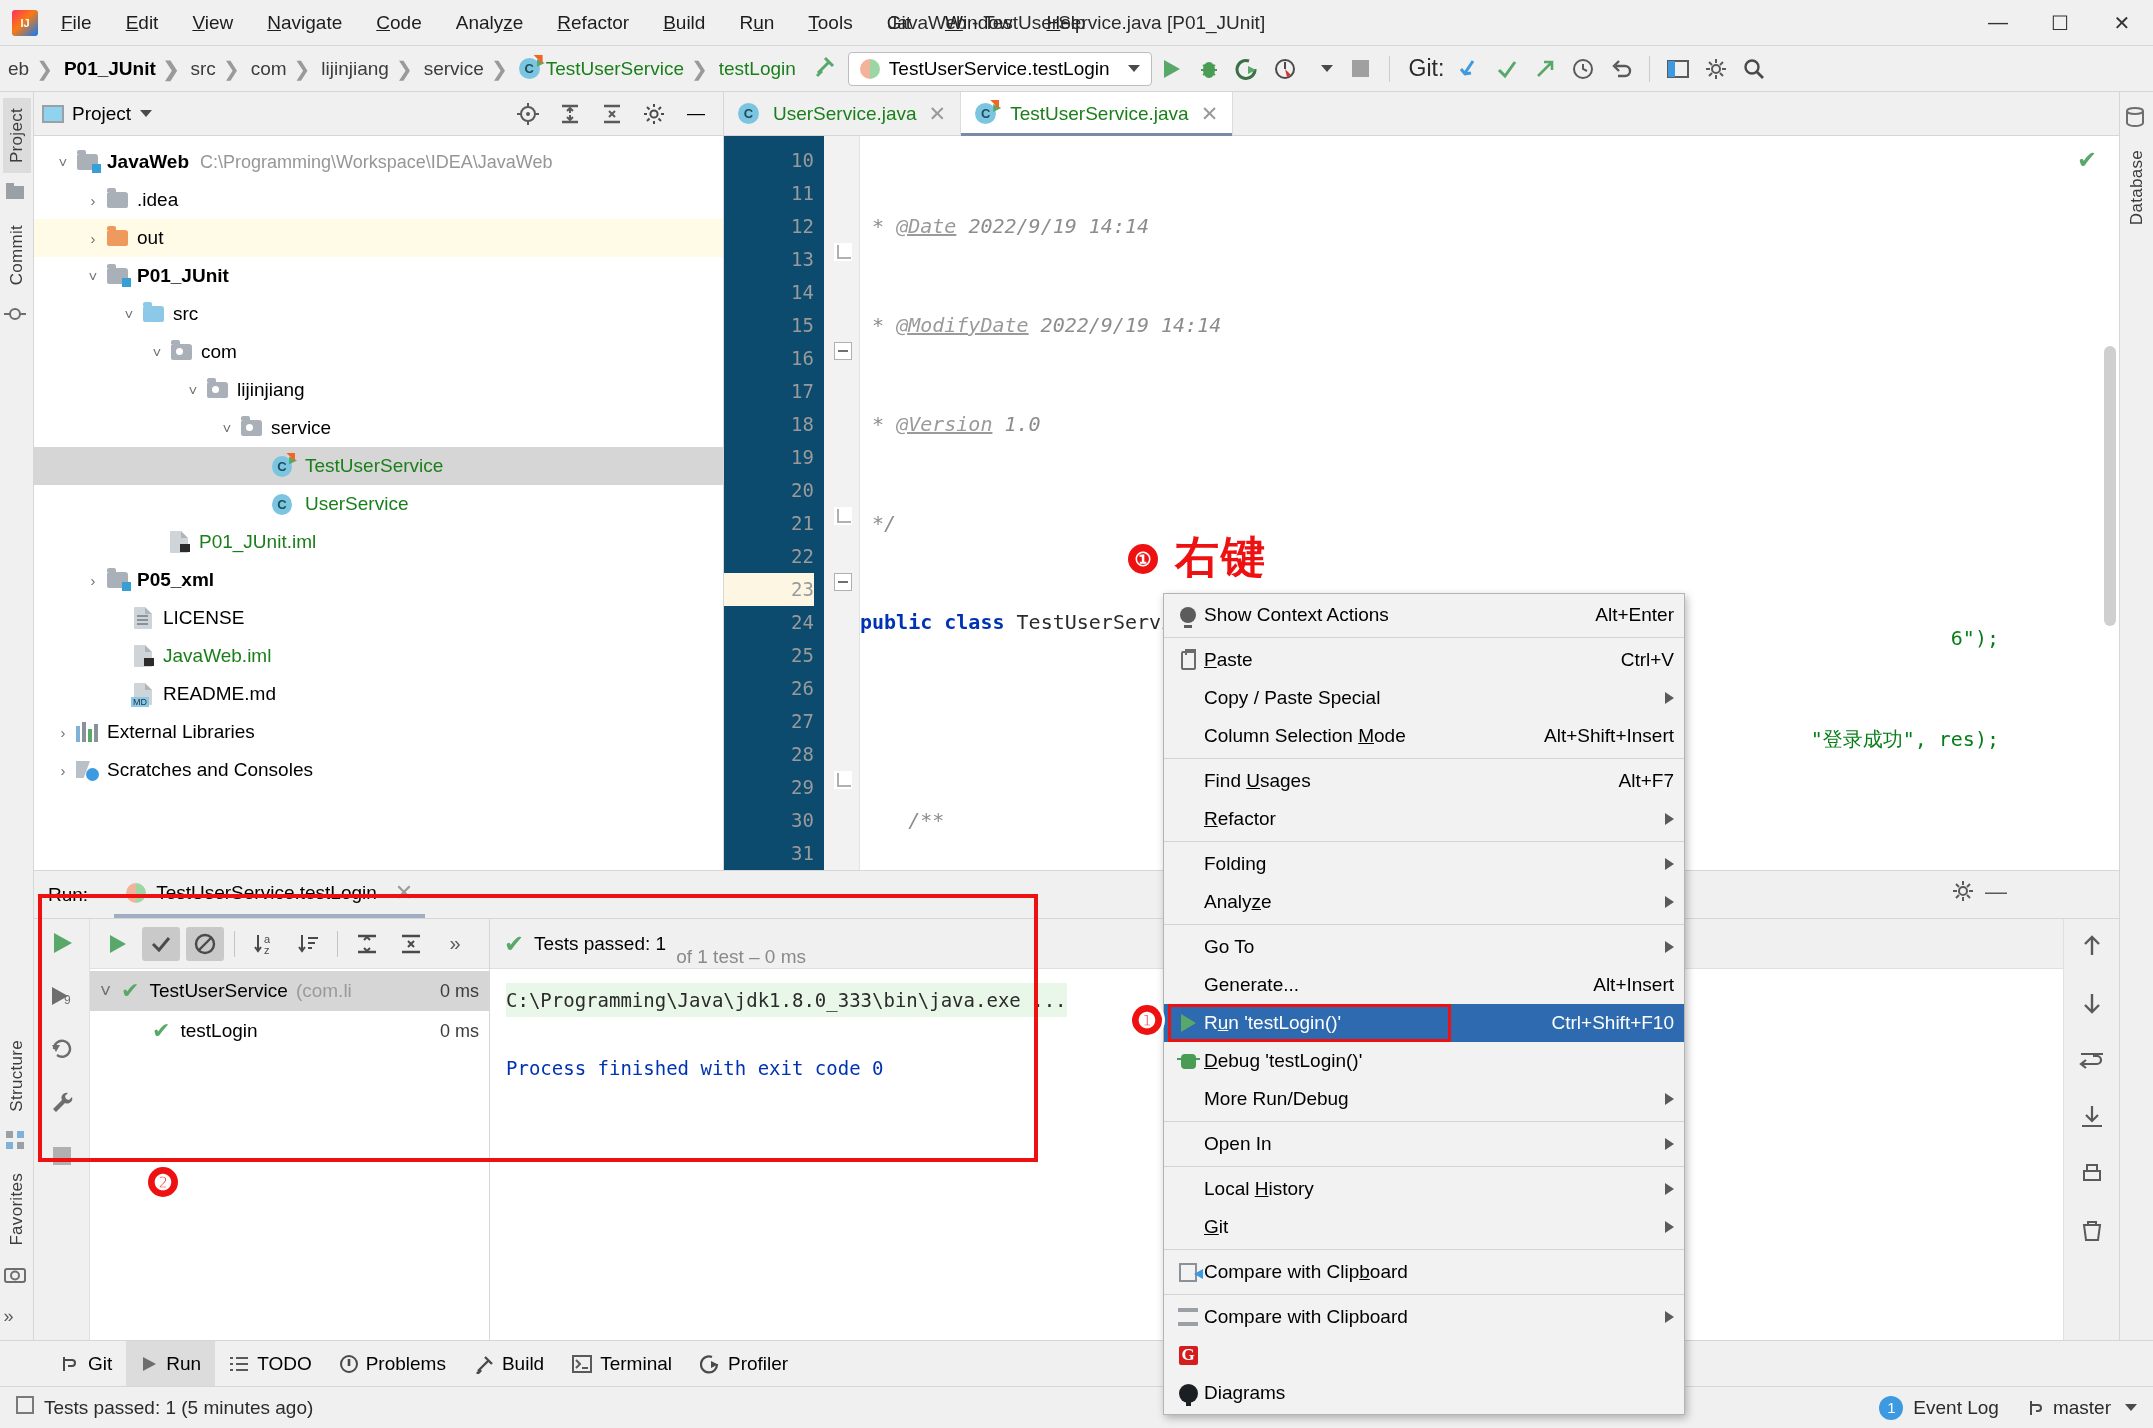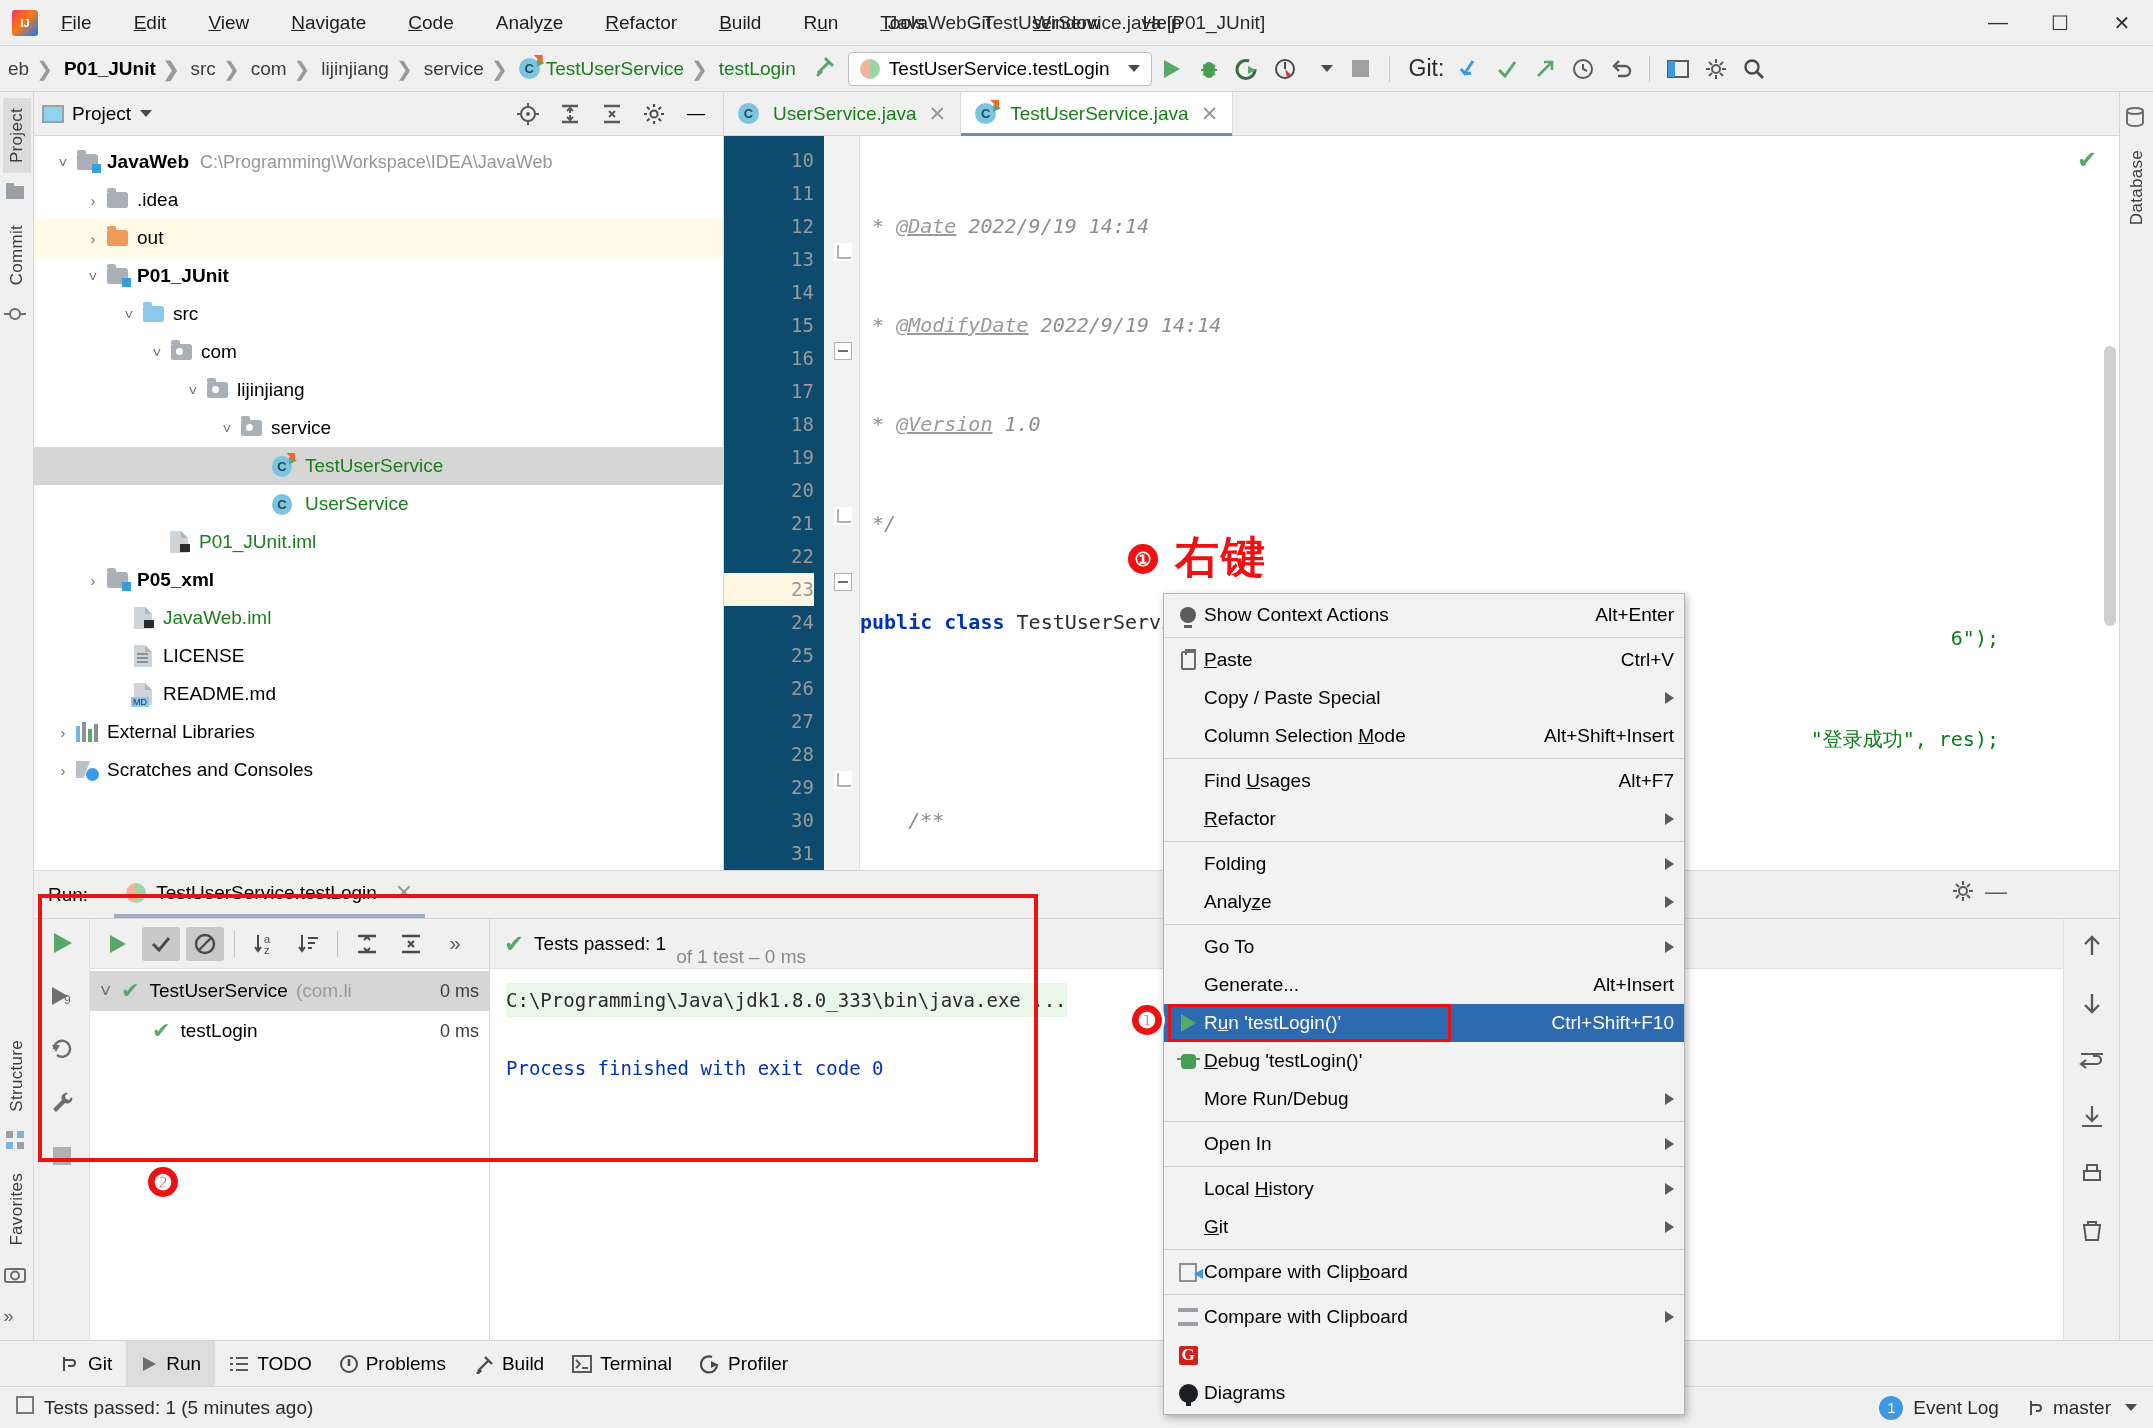--- a/index.html
+++ b/index.html
@@ -22,21 +22,21 @@
   }
   .logo {
     width:26px; height:26px; margin:0 10px 0 12px; flex:0 0 26px;
     background:linear-gradient(135deg,#fe315d 0%,#f97a12 45%,#087cfa 100%);
     border-radius:3px; position:relative;
   }
   .logo::after{
     content:"IJ"; position:absolute; inset:0; color:#fff; font-size:11px;
     font-weight:bold; display:flex; align-items:center; justify-content:center;
   }
-  .menubar { display:flex; align-items:center; gap:16px; }
+  .menubar { display:flex; align-items:center; gap:8px; }
   .menubar .mi {
     padding:4px 13px; font-size:19px; color:#1d1d1d; cursor:default;
   }
   .menubar .mi span.u { text-decoration:underline; }
   .wintitle {
     position:absolute; left:0; right:0; text-align:center; font-size:19px;
     color:#2b2b2b; pointer-events:none;
   }
   .winbtns { margin-left:auto; display:flex; align-items:center; z-index:2; }
   .winbtn { width:62px; height:46px; display:flex; align-items:center;
@@ -570,29 +570,29 @@
         </div>
         <div class="trow" style="padding-left:48px">
           <div class="tarrow">›</div>
           <div class="ticon">
               <span class="fold mod"></span>
             </div>
           <div class="tlabel bold">P05_xml</div>
         </div>
         <div class="trow" style="padding-left:96px">
           <div class="ticon">
+              <span class="filei lic"></span>
+            </div>
+          <div class="tlabel">LICENSE</div>
+        </div>
+        <div class="trow" style="padding-left:96px">
+          <div class="ticon">
               <span class="filei iml"></span>
             </div>
           <div class="tlabel green">JavaWeb.iml</div>
-        </div>
-        <div class="trow" style="padding-left:96px">
-          <div class="ticon">
-              <span class="filei lic"></span>
-            </div>
-          <div class="tlabel">LICENSE</div>
         </div>
         <div class="trow" style="padding-left:96px">
           <div class="ticon">
               <span class="filei md"></span>
             </div>
           <div class="tlabel">README.md</div>
         </div>
         <div class="trow" style="padding-left:18px">
           <div class="tarrow">›</div>
           <div class="ticon">

